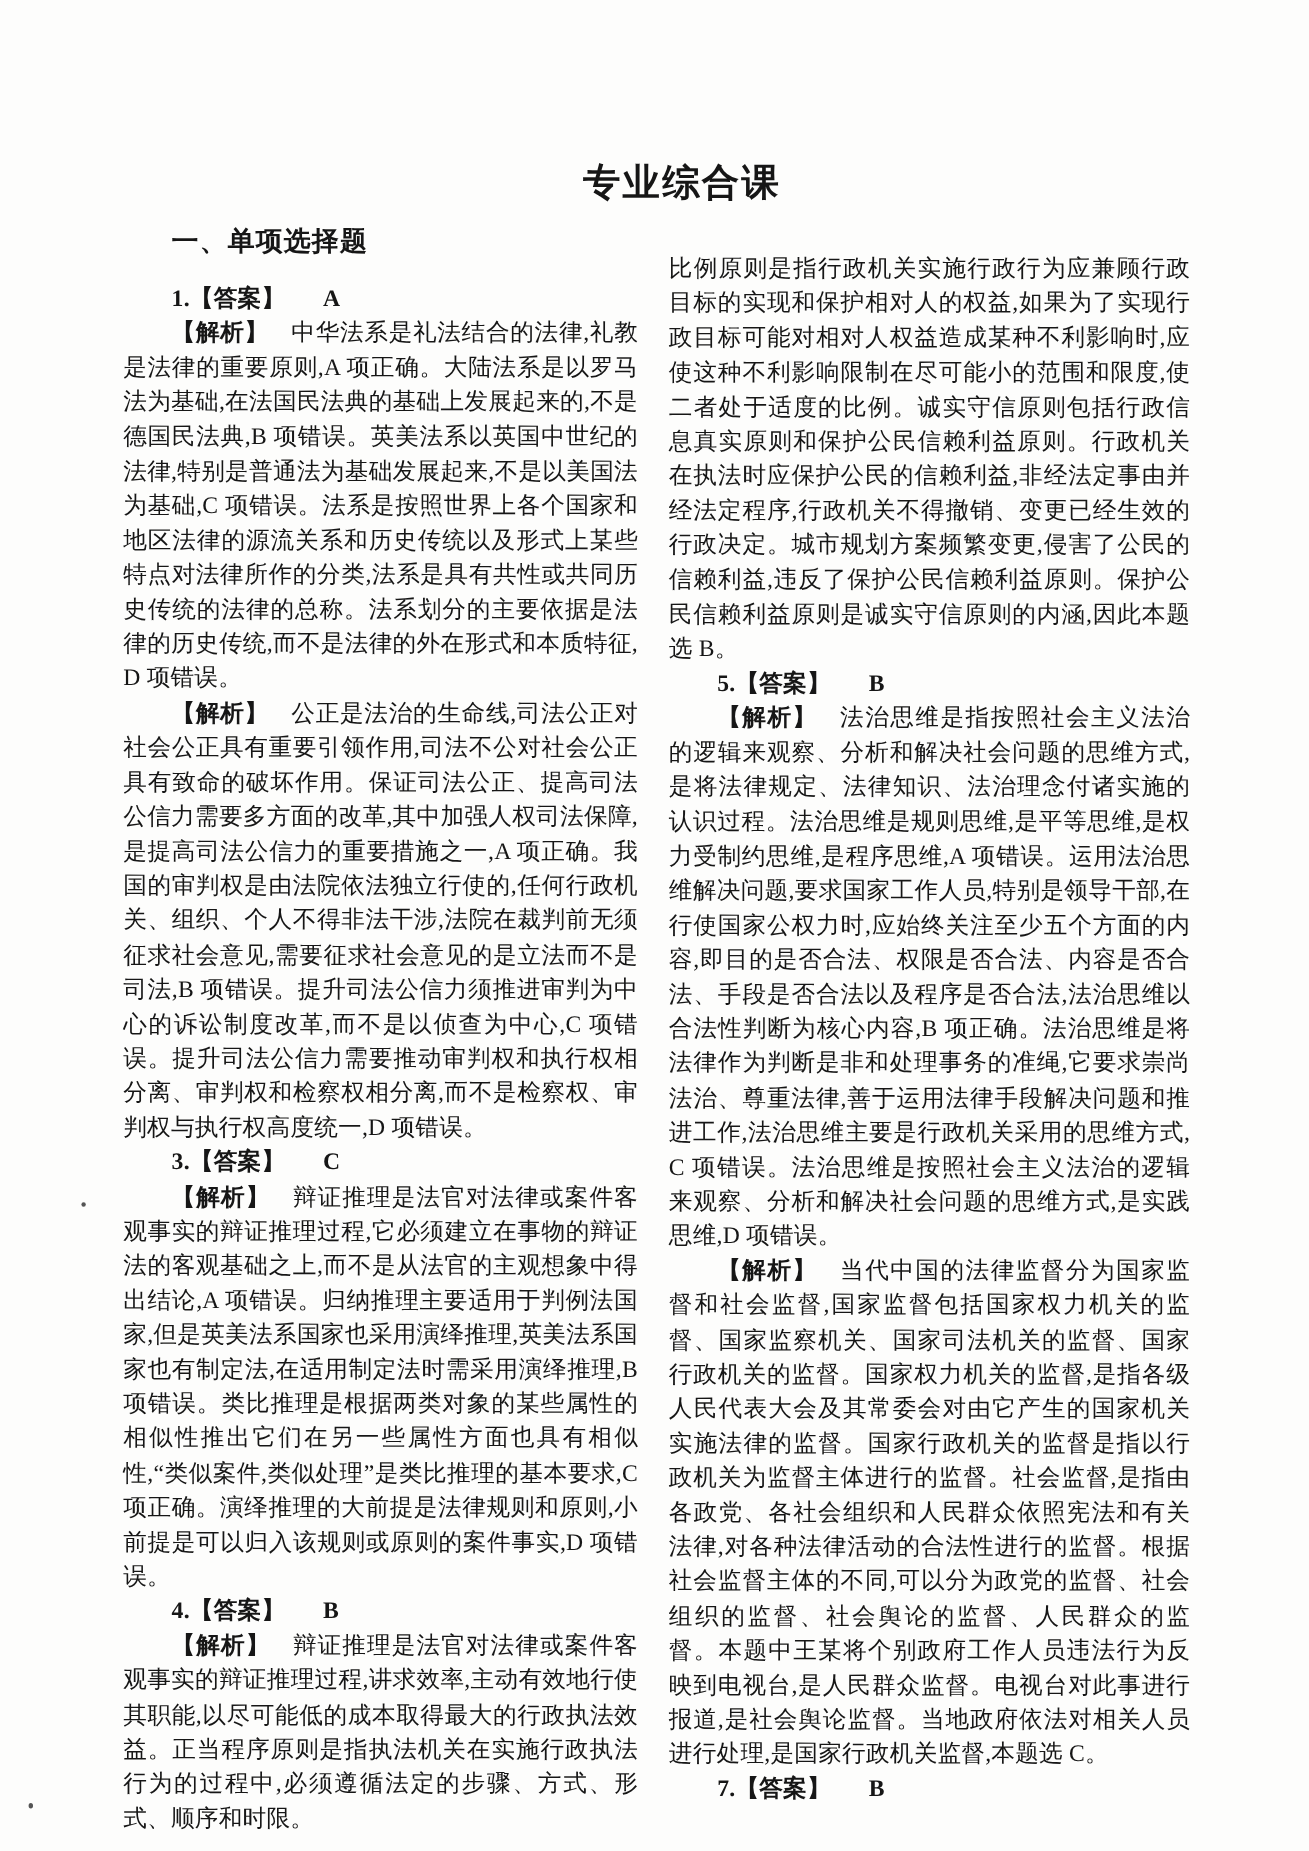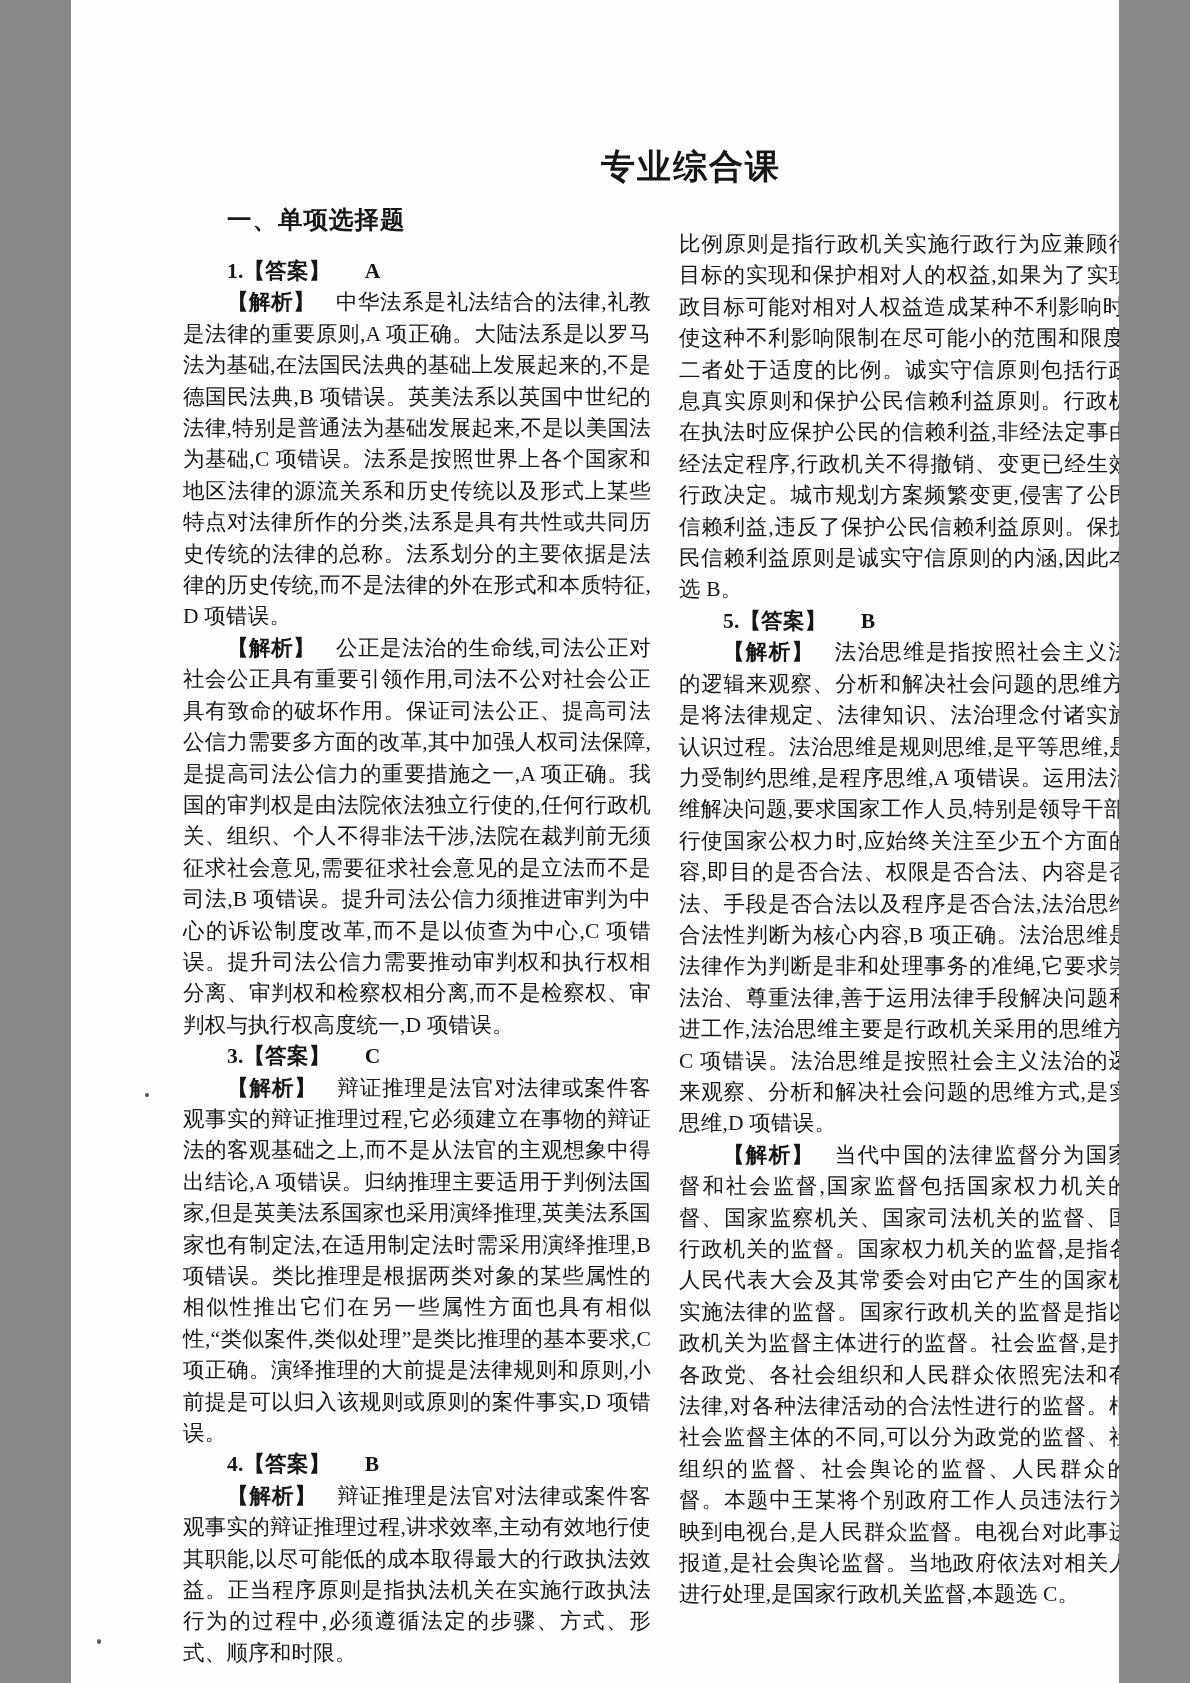--- a/index.html
+++ b/index.html
@@ -1,18 +1,18 @@
 <!DOCTYPE html>
 <html><head>
 <meta charset="utf-8">
 <style>
   html,body{margin:0;padding:0;background:#888;}
   .page{
     position:relative;
-    width:1048px;height:1683px;
+    width:1190px;height:1683px;
     margin:0 auto;
     background:#fdfdfc;
     overflow:hidden;
     color:#161616;
     font-family:"Liberation Serif","DejaVu Serif",serif;
   }
   .title{
     position:absolute;
     left:140px;top:147px;width:960px;
     margin:0;
@@ -80,17 +80,18 @@
 
   <div class="col col-right">
 
     <p class="analysis cont"><span>比例原则是指行政机关实施行政行为应兼顾行政目标的实现和保护相对人的权益,如果为了实现行政目标可能对相对人权益造成某种不利影响时,应使这种不利影响限制在尽可能小的范围和限度,使二者处于适度的比例。诚实守信原则包括行政信息真实原则和保护公民信赖利益原则。行政机关在执法时应保护公民的信赖利益,非经法定事由并经法定程序,行政机关不得撤销、变更已经生效的行政决定。城市规划方案频繁变更,侵害了公民的信赖利益,违反了保护公民信赖利益原则。保护公民信赖利益原则是诚实守信原则的内涵,因此本题选 B。</span></p>
 
     <p class="ans-row"><span class="num">5.</span><span class="lbl">【答案】</span><span class="ans-val">B</span></p>
     <p class="analysis"><span class="lbl">【解析】</span><span>法治思维是指按照社会主义法治的逻辑来观察、分析和解决社会问题的思维方式,是将法律规定、法律知识、法治理念付诸实施的认识过程。法治思维是规则思维,是平等思维,是权力受制约思维,是程序思维,A 项错误。运用法治思维解决问题,要求国家工作人员,特别是领导干部,在行使国家公权力时,应始终关注至少五个方面的内容,即目的是否合法、权限是否合法、内容是否合法、手段是否合法以及程序是否合法,法治思维以合法性判断为核心内容,B 项正确。法治思维是将法律作为判断是非和处理事务的准绳,它要求崇尚法治、尊重法律,善于运用法律手段解决问题和推进工作,法治思维主要是行政机关采用的思维方式,C 项错误。法治思维是按照社会主义法治的逻辑来观察、分析和解决社会问题的思维方式,是实践思维,D 项错误。</span></p>
 
     <p class="analysis"><span class="lbl">【解析】</span><span>当代中国的法律监督分为国家监督和社会监督,国家监督包括国家权力机关的监督、国家监察机关、国家司法机关的监督、国家行政机关的监督。国家权力机关的监督,是指各级人民代表大会及其常委会对由它产生的国家机关实施法律的监督。国家行政机关的监督是指以行政机关为监督主体进行的监督。社会监督,是指由各政党、各社会组织和人民群众依照宪法和有关法律,对各种法律活动的合法性进行的监督。根据社会监督主体的不同,可以分为政党的监督、社会组织的监督、社会舆论的监督、人民群众的监督。本题中王某将个别政府工作人员违法行为反映到电视台,是人民群众监督。电视台对此事进行报道,是社会舆论监督。当地政府依法对相关人员进行处理,是国家行政机关监督,本题选 C。</span></p>
 
+    <p class="ans-row"><span class="num">7.</span><span class="lbl">【答案】</span><span class="ans-val">B</span></p>
   </div>
 
   <div class="speck speck-1"></div>
   <div class="speck speck-2"></div>
 </div>
 
 </body></html>

